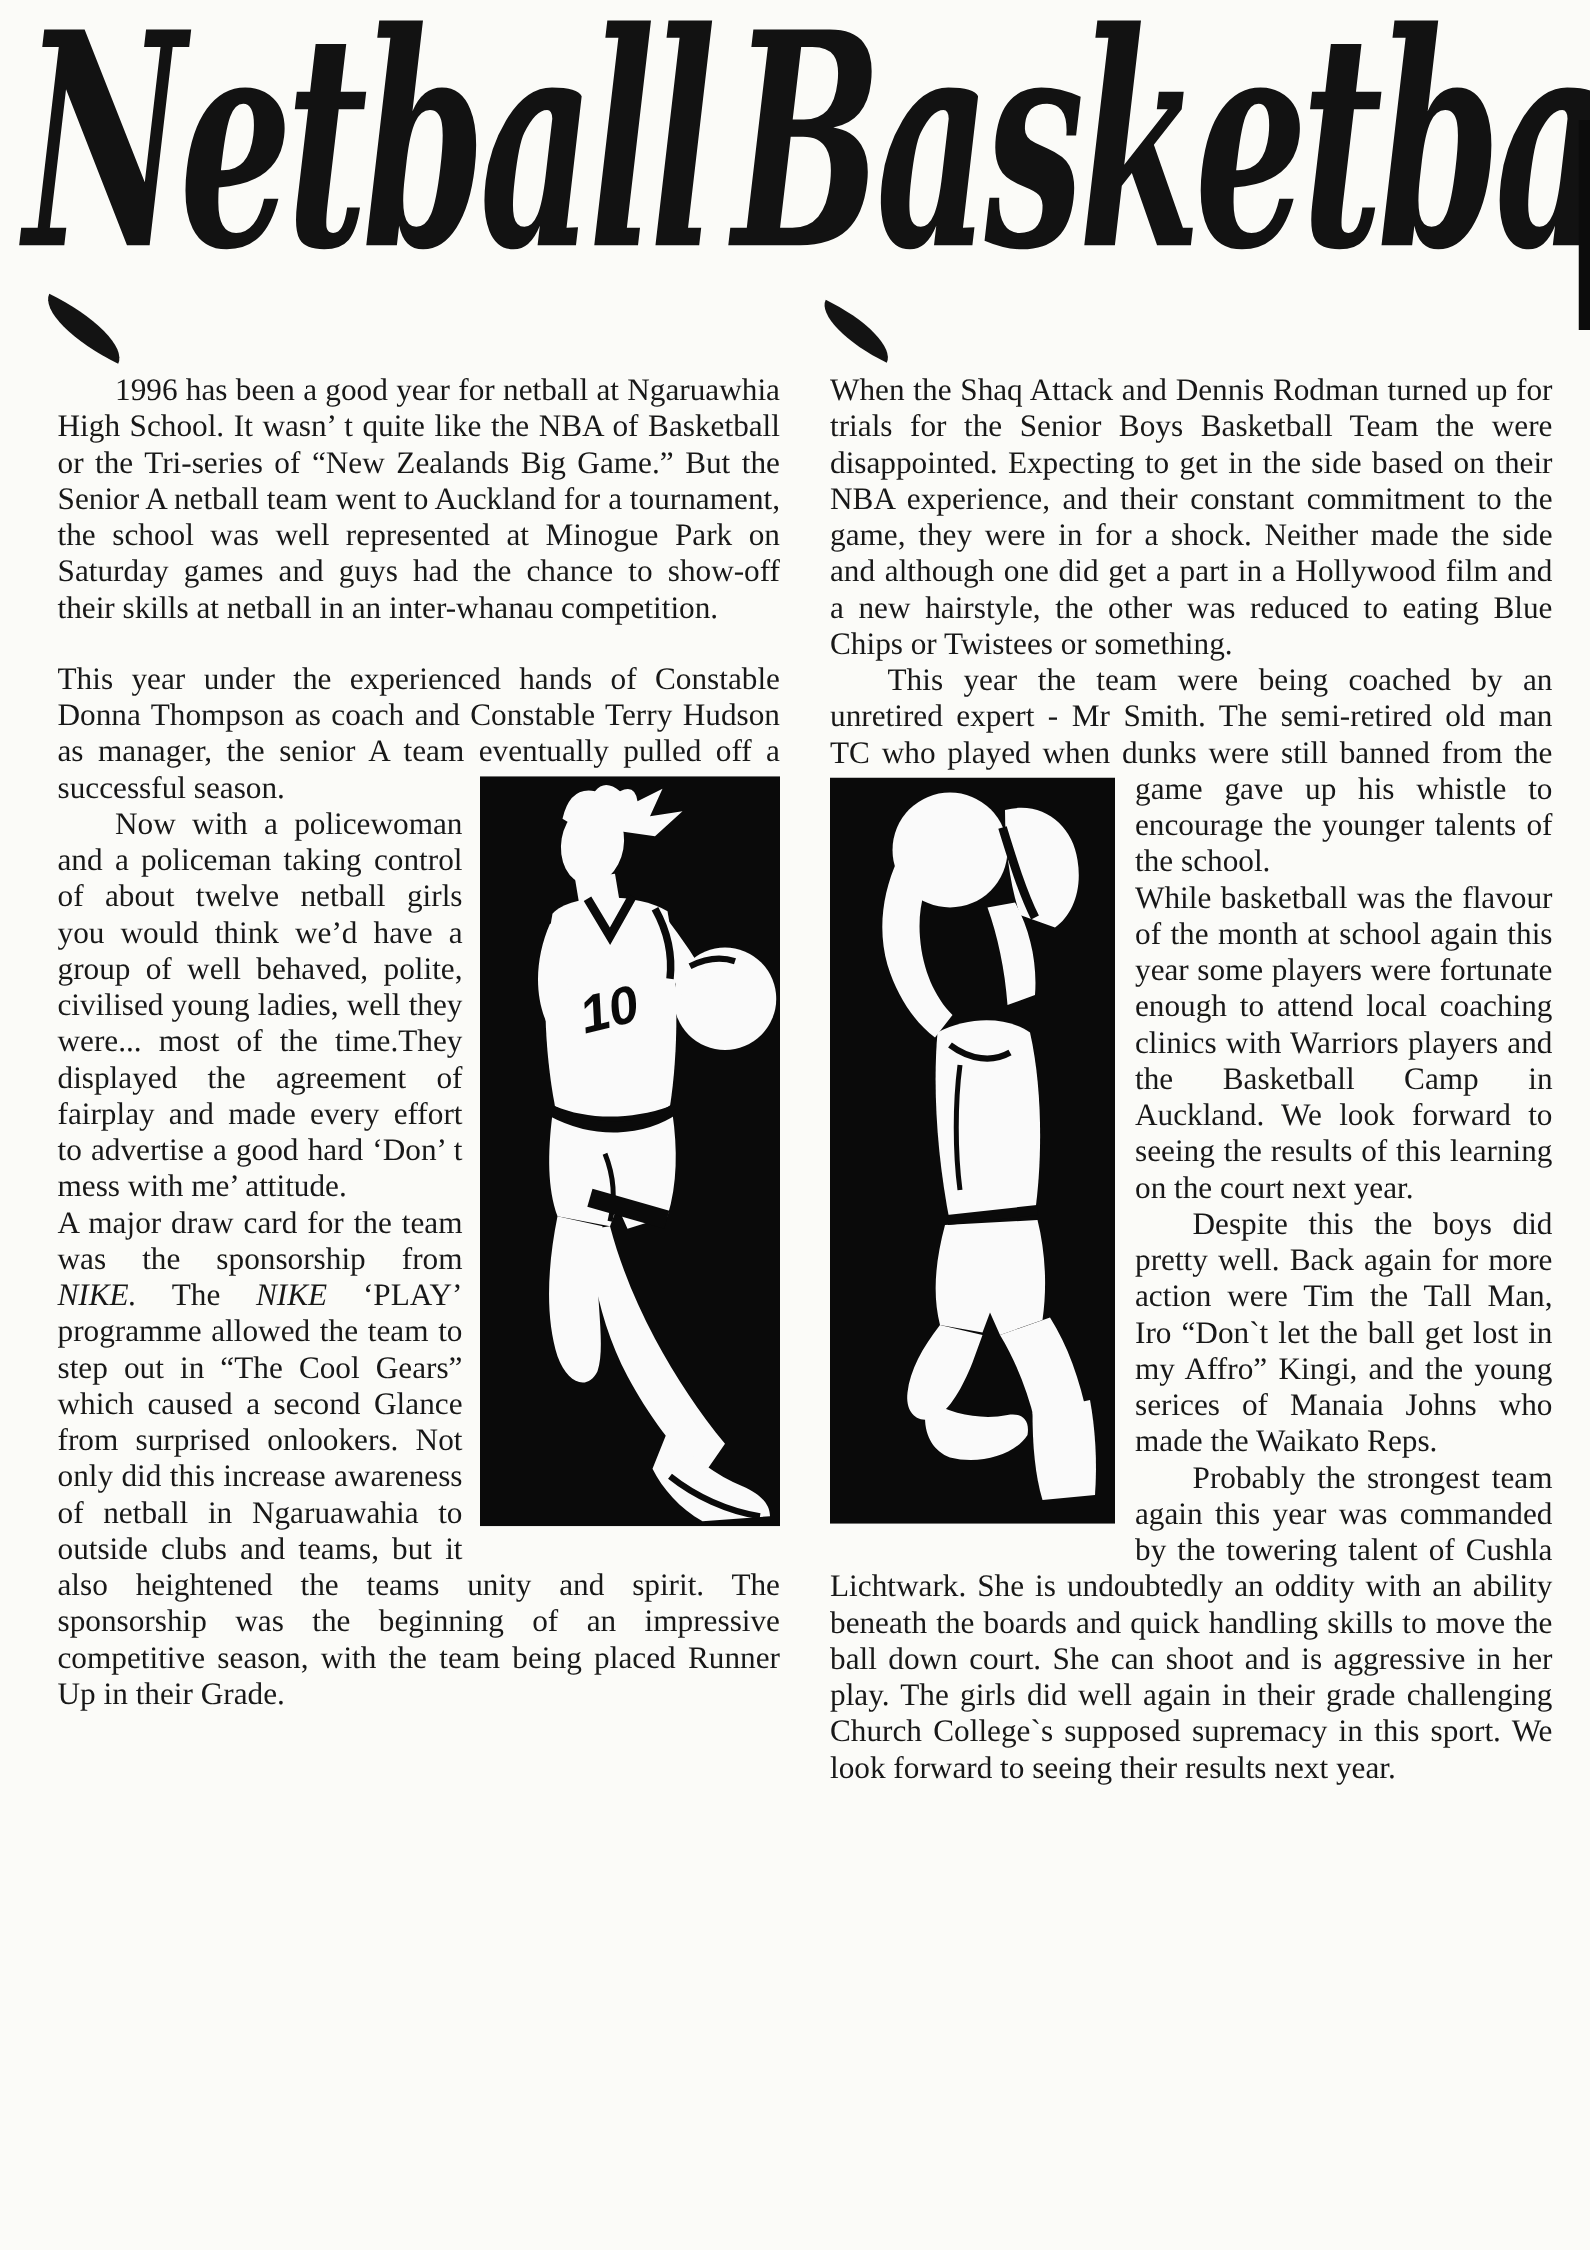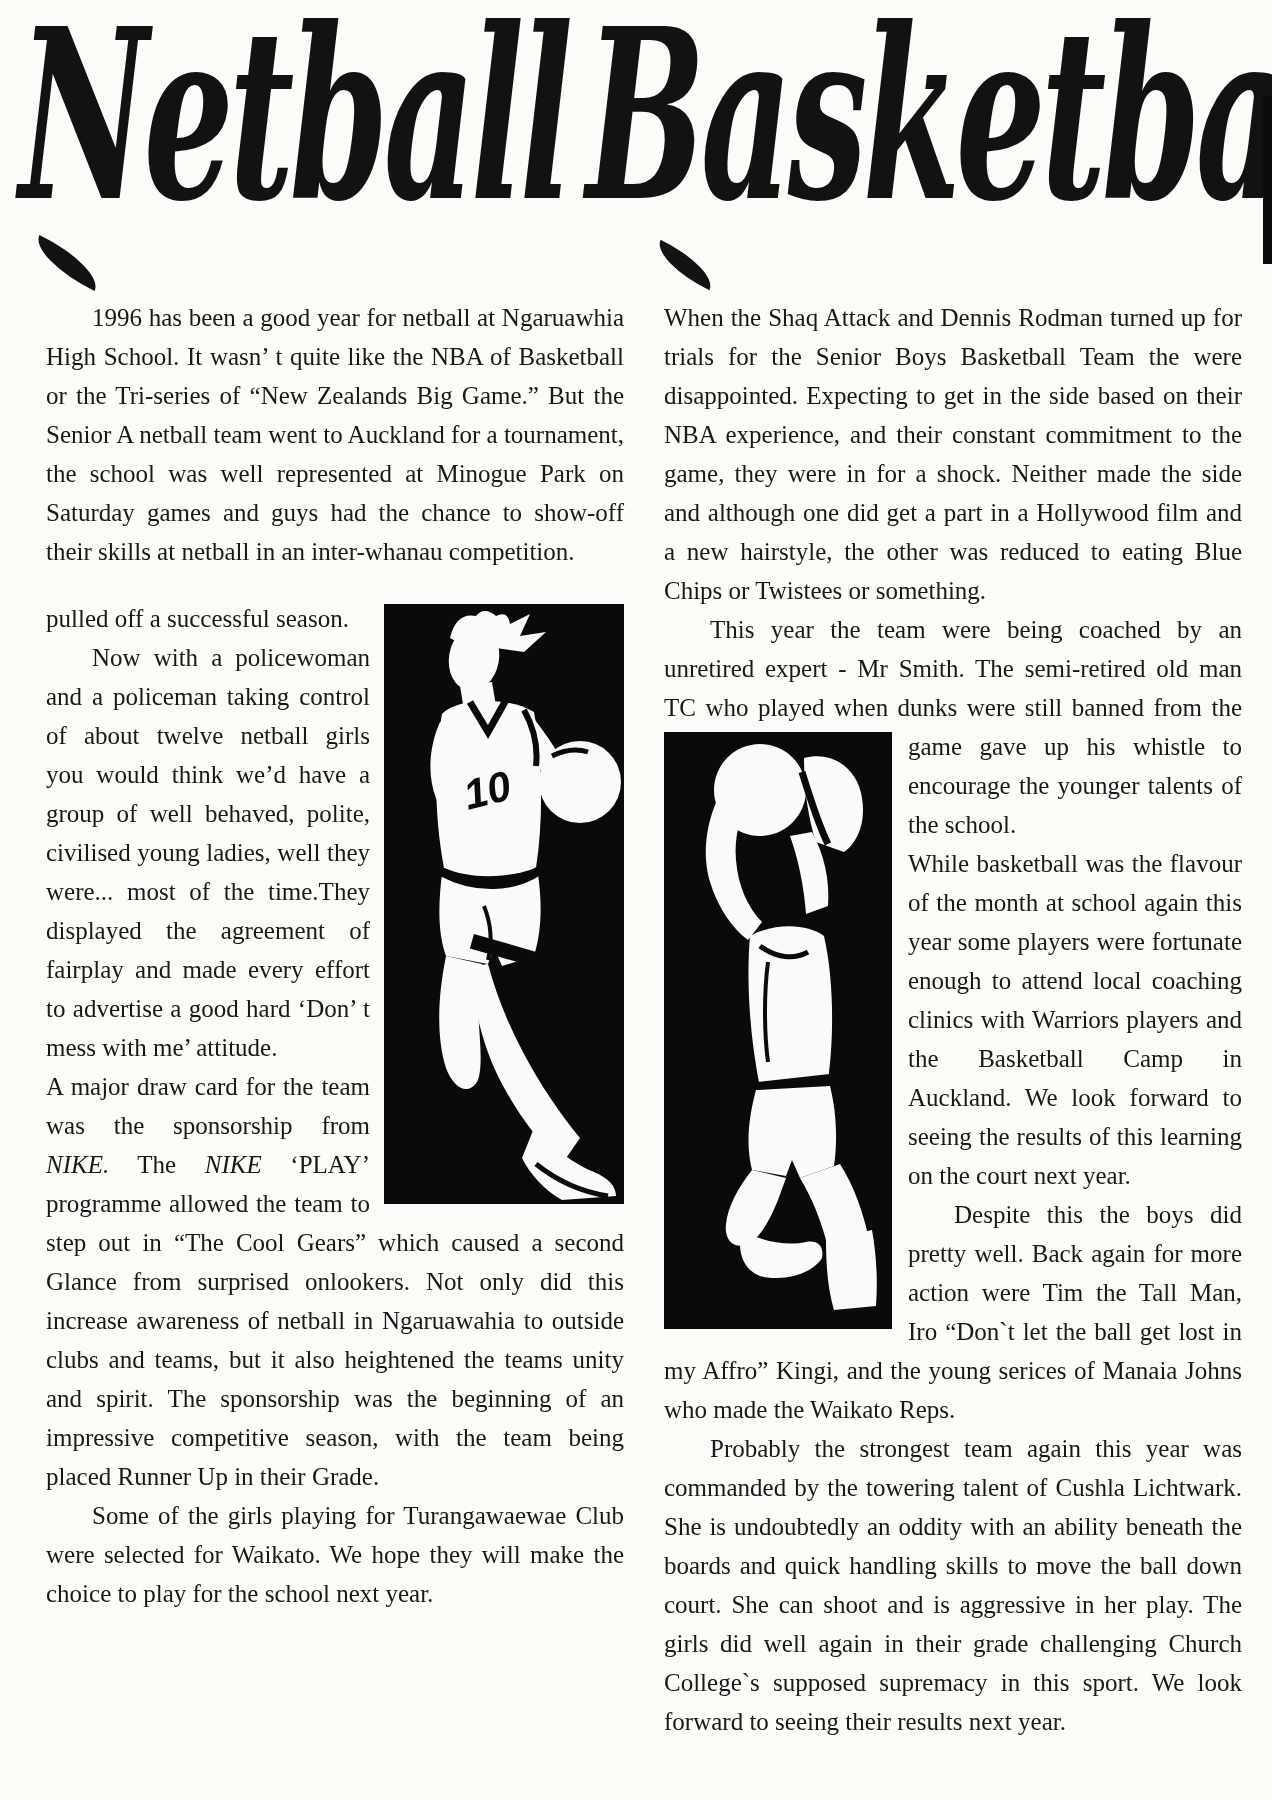--- a/index.html
+++ b/index.html
@@ -28,21 +28,21 @@
     border-radius: 0 100% 0 100%;
   }
   .swash-left  { left: 30px;  top: 250px; width: 74px; height: 26px; transform: rotate(26deg); }
   .swash-right { left: 652px; top: 253px; width: 66px; height: 24px; transform: rotate(26deg); }
   .edge-bar { position: absolute; right: 0; top: 96px; width: 9px; height: 168px; background: #0c0c0c; }
 
   
   .columns {
     display: flex; gap: 40px;
     padding: 6px 30px 0 46px;
-    font-size: 25px; line-height: 39px;
+    font-size: 25px; line-height: 29px;
     color: #181818;
     justify-content: space-between;
   }
   .col { flex: 1 1 0; text-align: justify; min-width: 0; }
   .para { margin: 0; }
   .indent { text-indent: 46px; }
   .gap-top { margin-top: 28px; }
   .brand { }
 
   
@@ -62,20 +62,21 @@
     <span class="swash swash-right"></span>
     <span class="edge-bar"></span>
   </header>
 
   <main class="columns">
 
     <section class="col">
       <p class="para indent">1996 has been a good year for netball at Ngaruawhia High School. It wasn’ t quite like the NBA of Basketball or the Tri-series of “New Zealands Big Game.” But the Senior A netball team went to Auckland for a tournament, the school was well represented at Minogue Park on Saturday games and guys had the chance to show-off their skills at netball in an inter-whanau competition.</p>
 
       <p class="para gap-top">
+        <span>This year under the experienced hands of Constable Donna Thompson as coach and Constable Terry Hudson as manager, the senior A team eventually</span>
         <span class="fig fig-right">
           <svg viewBox="0 0 240 600" xmlns="http://www.w3.org/2000/svg">
             <rect width="240" height="600" fill="#0a0a0a"></rect>
             <g fill="#fafafa" stroke="none">
               <circle cx="196" cy="178" r="41"></circle>
               <ellipse cx="90" cy="54" rx="25" ry="33" transform="rotate(10 90 54)"></ellipse>
               <path d="M66,34 Q72,8 92,12 Q100,2 112,12 Q124,6 126,20 L146,10 L136,32 L162,28 L140,48 L112,44 Q84,46 66,34 Z"></path>
               <path d="M76,82 L108,78 L112,102 L80,106 Z"></path>
               <path d="M58,110 C72,94 124,92 150,108 C158,152 160,212 152,264 C118,276 84,274 60,264 C50,212 50,152 58,110 Z"></path>
               <path d="M56,118 C40,154 44,196 68,218 C82,230 100,236 114,232 L118,212 C102,208 86,198 76,182 C66,166 66,140 72,120 Z"></path>
@@ -97,21 +98,20 @@
             <text x="84" y="206" font-size="42" font-weight="bold" font-style="italic" font-family="Liberation Sans, sans-serif" fill="#0a0a0a" transform="rotate(-14 84 206)">10</text>
           </svg>
         </span>
         <span>pulled off a successful season.</span>
       </p>
 
       <p class="para indent">Now with a policewoman and a policeman taking control of about twelve netball girls you would think we’d have a group of well behaved, polite, civilised young ladies, well they were... most of the time.They displayed the agreement of fairplay and made every effort to advertise a good hard ‘Don’ t mess with me’ attitude.</p>
 
       <p class="para"><span>A major draw card for the team was the sponsorship from </span><em class="brand">NIKE.</em><span> The </span><em class="brand">NIKE</em><span> ‘PLAY’ programme allowed the team to step out in “The Cool Gears” which caused a second Glance from surprised onlookers. Not only did this increase awareness of netball in Ngaruawahia to outside clubs and teams, but it also heightened the teams unity and spirit. The sponsorship was the beginning of an impressive competitive season, with the team being placed Runner Up in their Grade.</span></p>
 
-      <p class="para indent">Some of the girls playing for Turangawaewae Club were selected for Waikato. We hope they will make the choice to play for the school next year.</p>
     </section>
 
     <section class="col">
       <p class="para">When the Shaq Attack and Dennis Rodman turned up for trials for the Senior Boys Basketball Team the were disappointed. Expecting to get in the side based on their NBA experience, and their constant commitment to the game, they were in for a shock. Neither made the side and although one did get a part in a Hollywood film and a new hairstyle, the other was reduced to eating Blue Chips or Twistees or something.</p>
 
       <p class="para indent">
         <span>This year the team were being coached by an unretired expert - Mr Smith. The semi-retired old man TC who played when dunks were still</span>
         <span class="fig fig-left">
           <svg viewBox="0 0 228 597" xmlns="http://www.w3.org/2000/svg">
             <rect width="228" height="597" fill="#0a0a0a"></rect>

